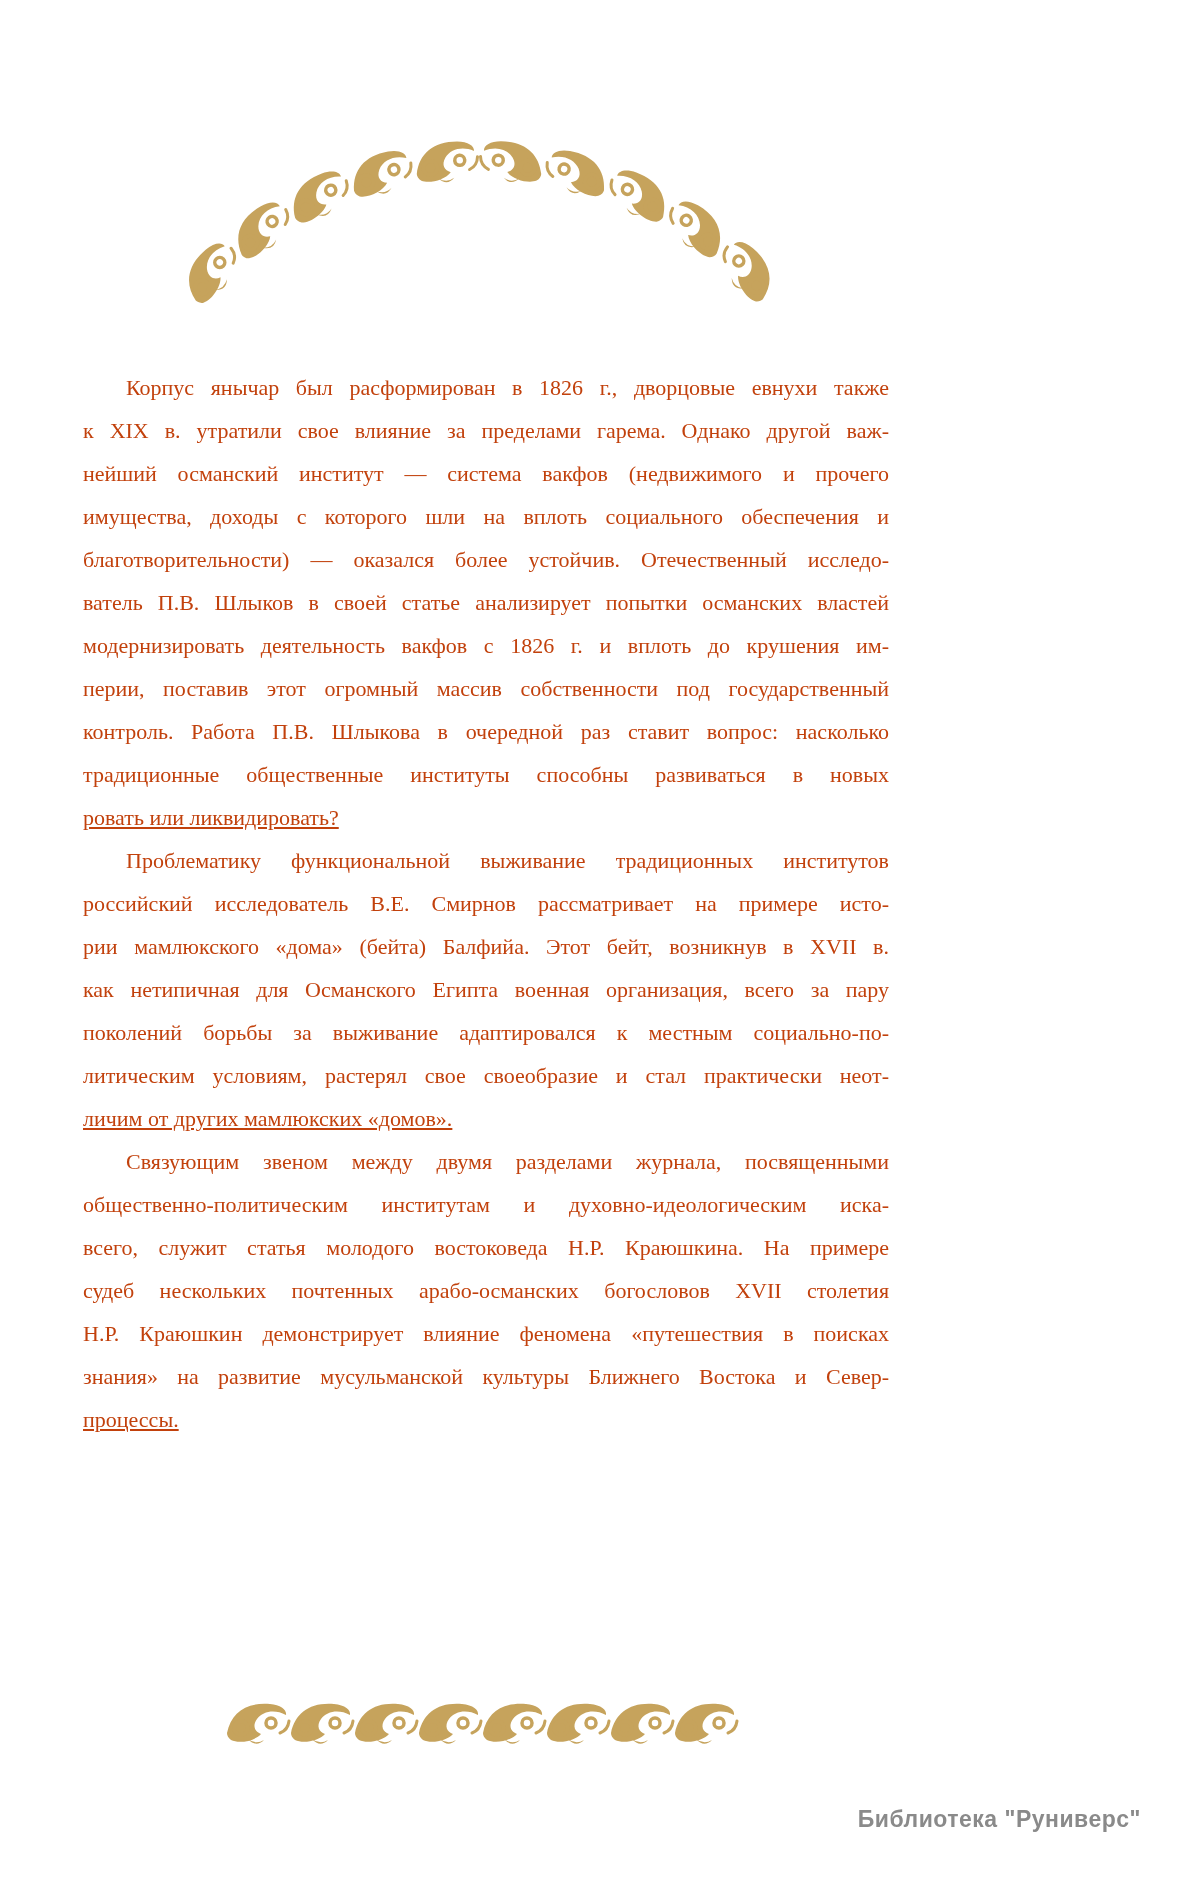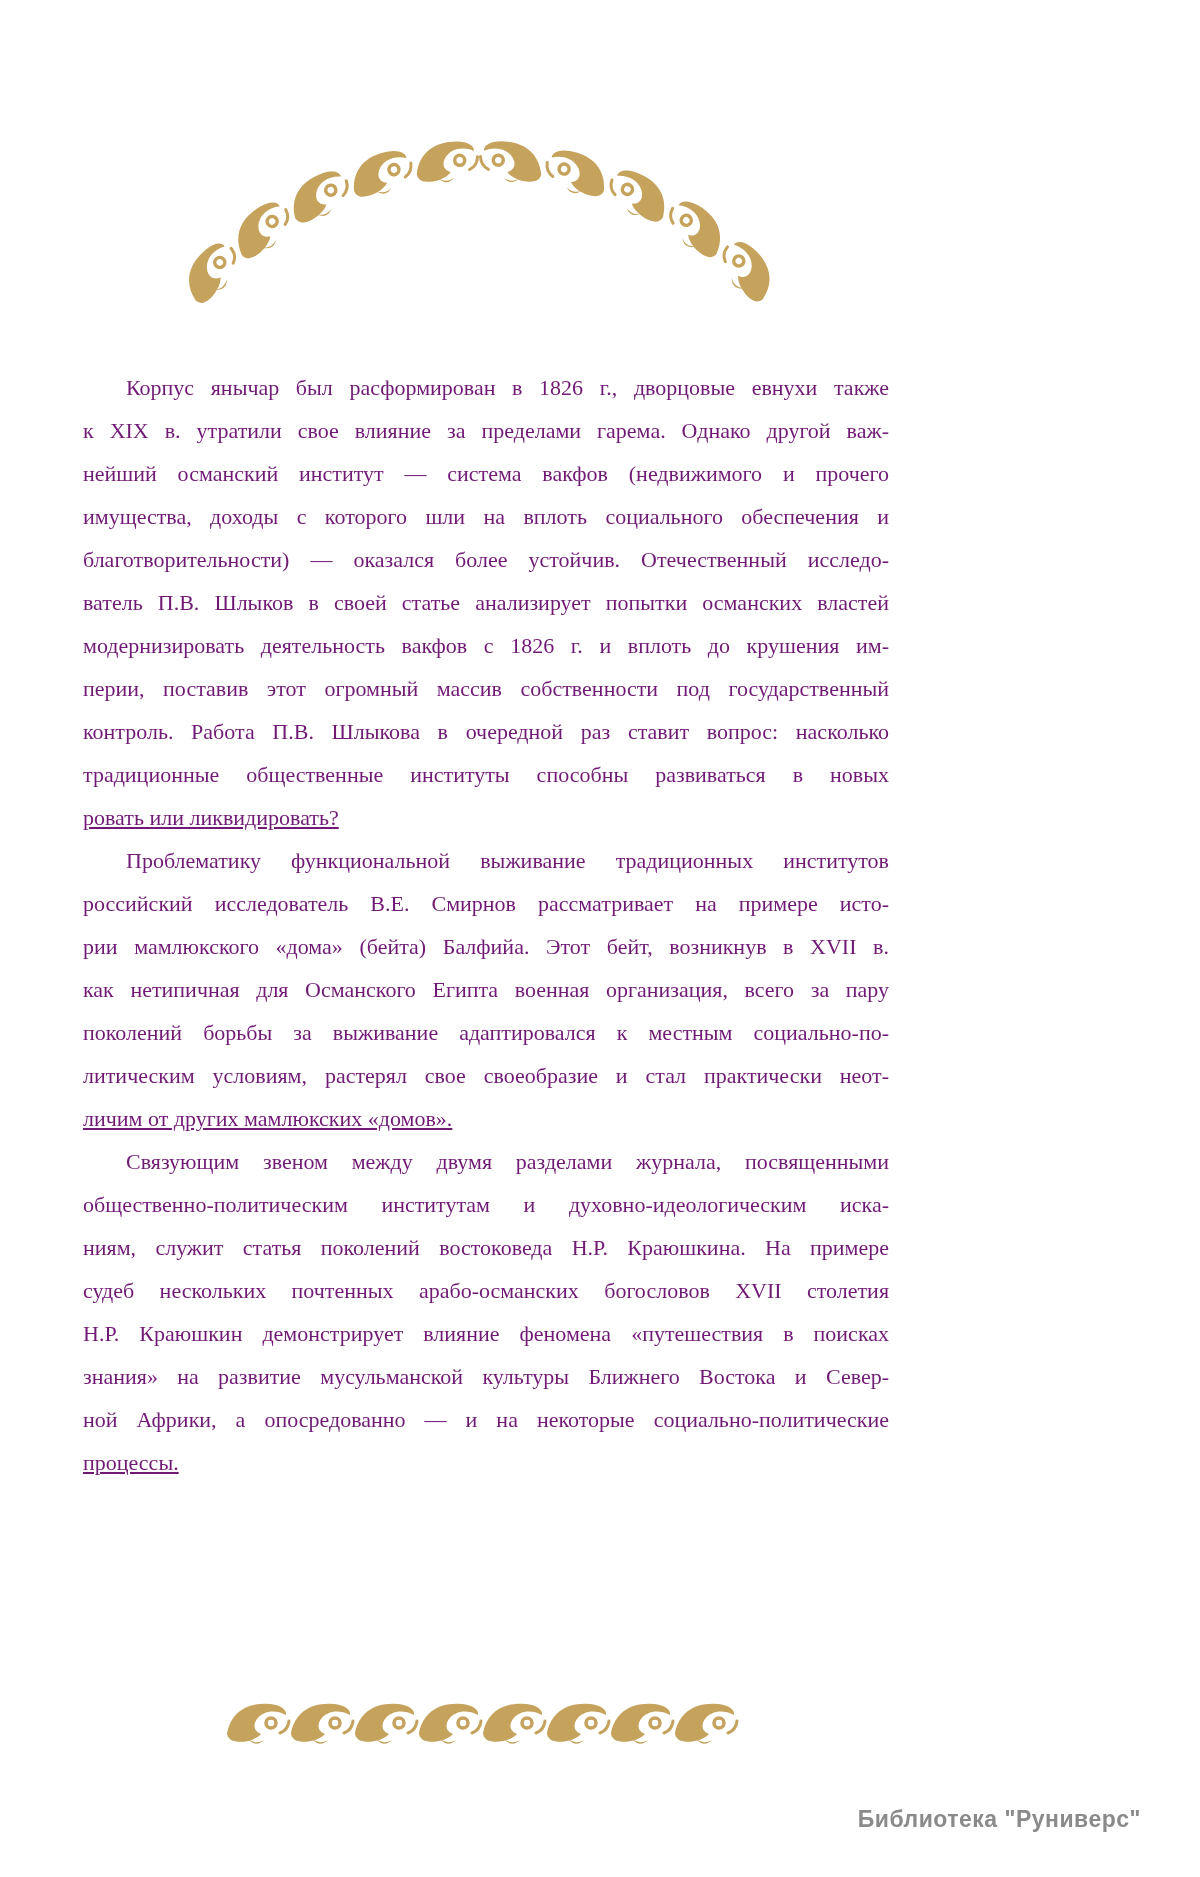--- a/index.html
+++ b/index.html
@@ -56,21 +56,21 @@
   <use href="#su" transform="rotate(-25,302,411) translate(270,6)"></use>
   <use href="#su" transform="rotate(-15,302,411) translate(270,6)"></use>
   <use href="#su" transform="rotate(-5,302,411) translate(270,6)"></use>
   <use href="#su" transform="rotate(5,302,411) translate(270,6) scale(-1,1) translate(-62,0)"></use>
   <use href="#su" transform="rotate(15,302,411) translate(270,6) scale(-1,1) translate(-62,0)"></use>
   <use href="#su" transform="rotate(25,302,411) translate(270,6) scale(-1,1) translate(-62,0)"></use>
   <use href="#su" transform="rotate(35,302,411) translate(270,6) scale(-1,1) translate(-62,0)"></use>
   <use href="#su" transform="rotate(45,302,411) translate(270,6) scale(-1,1) translate(-62,0)"></use>
 </svg>
 
-<div id="text-block" style="color: #701a75;">
+<div id="text-block" style="color: #c2410c;">
     <div class="paragraph">
       <div class="line first">Корпус янычар был расформирован в 1826 г., дворцовые евнухи также</div>
       <div class="line">к XIX в. утратили свое влияние за пределами гарема. Однако другой важ-</div>
       <div class="line">нейший османский институт — система вакфов (недвижимого и прочего</div>
       <div class="line">имущества, доходы с которого шли на вплоть социального обеспечения и</div>
       <div class="line">благотворительности) — оказался более устойчив. Отечественный исследо-</div>
       <div class="line">ватель П.В. Шлыков в своей статье анализирует попытки османских властей</div>
       <div class="line">модернизировать деятельность вакфов с 1826 г. и вплоть до крушения им-</div>
       <div class="line">перии, поставив этот огромный массив собственности под государственный</div>
       <div class="line">контроль. Работа П.В. Шлыкова в очередной раз ставит вопрос: насколько</div>
@@ -82,25 +82,24 @@
       <div class="line">российский исследователь В.Е. Смирнов рассматривает на примере исто-</div>
       <div class="line">рии мамлюкского «дома» (бейта) Балфийа. Этот бейт, возникнув в XVII в.</div>
       <div class="line">как нетипичная для Османского Египта военная организация, всего за пару</div>
       <div class="line">поколений борьбы за выживание адаптировался к местным социально-по-</div>
       <div class="line">литическим условиям, растерял свое своеобразие и стал практически неот-</div>
       <div class="line last">личим от других мамлюкских «домов».</div>
     </div>
     <div class="paragraph">
       <div class="line first">Связующим звеном между двумя разделами журнала, посвященными</div>
       <div class="line">общественно-политическим институтам и духовно-идеологическим иска-</div>
-      <div class="line">ниям, служит статья поколений востоковеда Н.Р. Краюшкина. На примере</div>
+      <div class="line">всего, служит статья молодого востоковеда Н.Р. Краюшкина. На примере</div>
       <div class="line">судеб нескольких почтенных арабо-османских богословов XVII столетия</div>
       <div class="line">Н.Р. Краюшкин демонстрирует влияние феномена «путешествия в поисках</div>
       <div class="line">знания» на развитие мусульманской культуры Ближнего Востока и Север-</div>
-      <div class="line">ной Африки, а опосредованно — и на некоторые социально-политические</div>
       <div class="line last">процессы.</div>
     </div>
   </div>
 
 <svg id="ornament-bottom" class="ornament" width="516" height="56" viewBox="0 0 516 52" aria-hidden="true" style="color: rgb(198, 163, 92);">
   <use href="#su" transform="translate(0,3)"></use>
   <use href="#su" transform="translate(64,3)"></use>
   <use href="#su" transform="translate(128,3)"></use>
   <use href="#su" transform="translate(192,3)"></use>
   <use href="#su" transform="translate(256,3)"></use>

